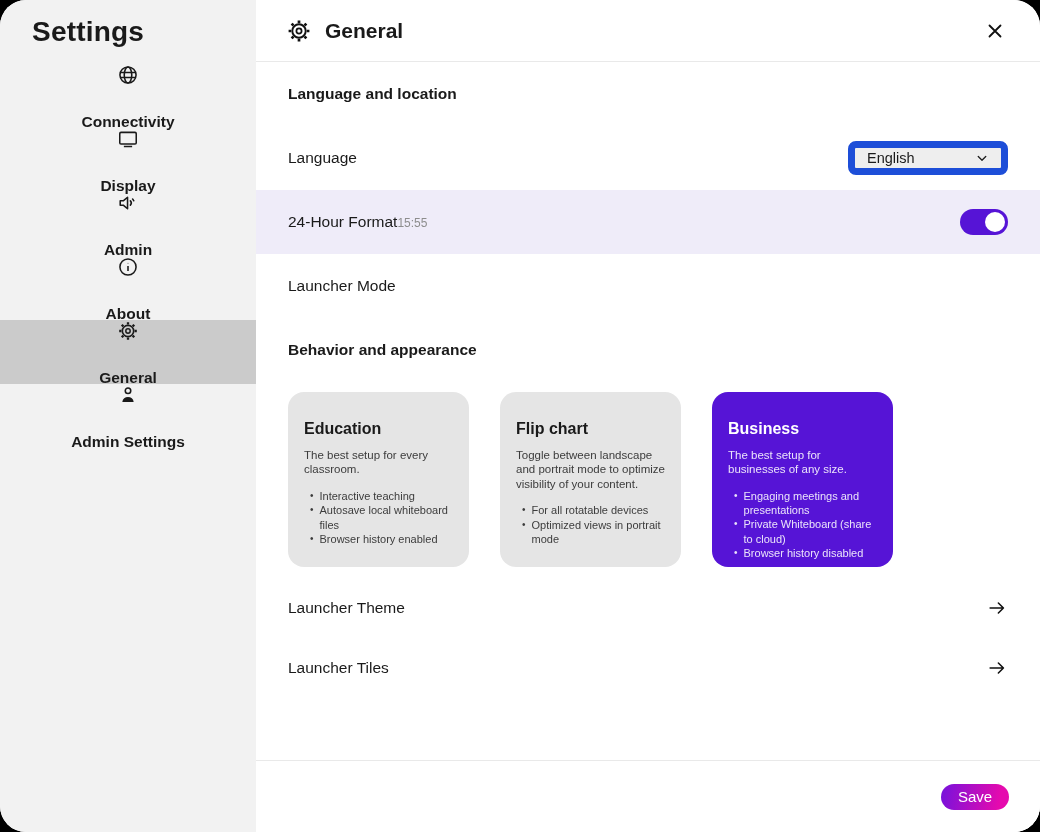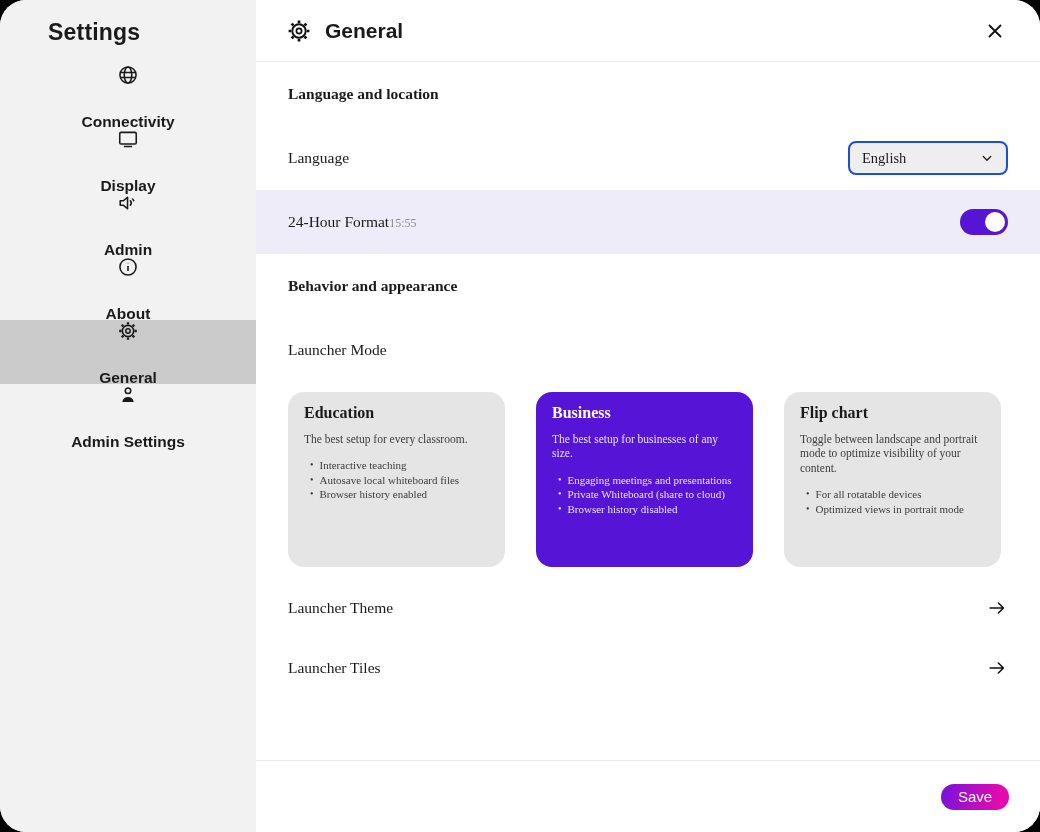--- a/index.html
+++ b/index.html
@@ -11,71 +11,71 @@
   }
   .window {
     width:1040px; height:832px;
     background:#fff; border-radius:26px; overflow:hidden;
     display:flex;
   }
   
   .sidebar { flex:0 0 256px; width:256px; background:#f2f2f2; }
   .sidebar-title {
     height:64px; display:flex; align-items:center;
-    padding:0 48px; font-size:23px; font-weight:700; letter-spacing:.2px;
+    padding:0 32px; font-size:28px; font-weight:700; letter-spacing:.2px;
   }
   .side-item {
     height:64px; display:flex; align-items:center; gap:27px;
     padding:0 32px; font-size:15.5px; font-weight:600; cursor:pointer;flex-direction:column;
   }
   .side-item.selected { background:#cbcbcb; }
   .icon { display:inline-flex; align-items:center; justify-content:center; flex:0 0 auto; }
   
   .main { flex:1; min-width:0; display:flex; flex-direction:column; background:#fff; }
   .main-header {
     flex:0 0 62px; display:flex; align-items:center;
     padding:0 30px; border-bottom:1px solid #e9e9e9;
   }
   .main-header .title { font-size:21px; font-weight:700; margin-left:13px; }
   .close-btn {
     margin-left:auto; width:30px; height:30px;
     display:flex; align-items:center; justify-content:center; cursor:pointer;
   }
-  .content { flex:1; overflow:hidden;font-family:Liberation Serif, serif; }
+  .content { flex:1; overflow:hidden; }
   .row { height:64px; display:flex; align-items:center; padding:0 32px; }
   .row.h56 { height:56px; }
   .section-title { font-size:15.5px; font-weight:700; }
   .label { font-size:15.5px; }
   .control { margin-left:auto; display:flex; align-items:center; }
   .row.highlight { background:#efecf9; }
   .stack { display:flex; flex-direction:row; justify-content:center; }
   .sub { font-size:12px; color:#8d8d8d; margin-top:3px; }
   
   .dropdown {
     width:160px; height:34px; background:#eeeeee;
-    border:2px solid #1d4ed8; border-radius:8px;
+    border:7px solid #1d4ed8; border-radius:8px;
     display:flex; align-items:center; padding:0 10px 0 12px;
     font-size:14.5px; cursor:pointer;
   }
   .dropdown .val { flex:1; white-space:nowrap; overflow:hidden; }
   .dropdown .chev { margin-left:6px; display:flex; }
   
   .toggle {
     width:48px; height:26px; border-radius:13px; background:#5614d6;
     position:relative; cursor:pointer;
   }
   .toggle .knob {
     position:absolute; top:3px; right:3px; width:20px; height:20px;
     border-radius:50%; background:#fff;
   }
   
   .cards { display:flex; gap:31px; padding:10px 32px 0; }
   .card {
-    width:217px; height:175px; border-radius:16px;
-    background:#e5e5e5; padding:12px 16px 0; cursor:pointer;
+    width:181px; height:175px; border-radius:16px;
+    background:#e5e5e5; padding:28px 16px 0; cursor:pointer;
   }
   .card h3 { margin:0 0 10px; font-size:16px; font-weight:700; }
   .card p { margin:0 0 12px; font-size:11.5px; line-height:1.25; color:#3c3c3c; }
   .card ul { margin:0; padding:0 0 0 6px; list-style:none; }
   .card li { display:flex; gap:6px; font-size:11px; line-height:1.3; color:#3c3c3c; }
   .card li::before { content:"•"; font-size:10px; line-height:1.45; }
   .card.selected { background:#5614d6; }
   .card.selected h3 { color:#fff; }
   .card.selected p, .card.selected li { color:rgba(255,255,255,.88); }
   .theme-row { margin-top:9px; }
@@ -212,70 +212,70 @@
           <span class="sub">15:55</span>
         </div>
         <div class="control">
           <div class="toggle">
             <div class="knob"></div>
           </div>
         </div>
       </div>
 
       <div class="row">
+        <span class="label">Launcher Mode</span>
+      </div>
+
+      <div class="row">
         <span class="section-title">Behavior and appearance</span>
-      </div>
-
-      <div class="row">
-        <span class="label">Launcher Mode</span>
       </div>
 
       <div class="cards">
 
         <div class="card">
           <h3>Education</h3>
           <p>The best setup for every classroom.</p>
           <ul>
             <li>
                 <span>Interactive teaching</span>
               </li>
             <li>
                 <span>Autosave local whiteboard files</span>
               </li>
             <li>
                 <span>Browser history enabled</span>
               </li>
           </ul>
         </div>
 
+        <div class="card">
+          <h3>Flip chart</h3>
+          <p>Toggle between landscape and portrait mode to optimize visibility of your content.</p>
+          <ul>
+            <li>
+                <span>For all rotatable devices</span>
+              </li>
+            <li>
+                <span>Optimized views in portrait mode</span>
+              </li>
+          </ul>
+        </div>
+
         <div class="card selected">
           <h3>Business</h3>
           <p>The best setup for businesses of any size.</p>
           <ul>
             <li>
                 <span>Engaging meetings and presentations</span>
               </li>
             <li>
                 <span>Private Whiteboard (share to cloud)</span>
               </li>
             <li>
                 <span>Browser history disabled</span>
-              </li>
-          </ul>
-        </div>
-
-        <div class="card">
-          <h3>Flip chart</h3>
-          <p>Toggle between landscape and portrait mode to optimize visibility of your content.</p>
-          <ul>
-            <li>
-                <span>For all rotatable devices</span>
-              </li>
-            <li>
-                <span>Optimized views in portrait mode</span>
               </li>
           </ul>
         </div>
       </div>
 
       <div class="row theme-row">
         <span class="label">Launcher Theme</span>
         <div class="control">
           <span class="arrow-btn">
             <svg viewBox="0 0 24 24" width="22" height="22" fill="none" stroke="#111" stroke-width="1.7" stroke-linecap="round" stroke-linejoin="round">

